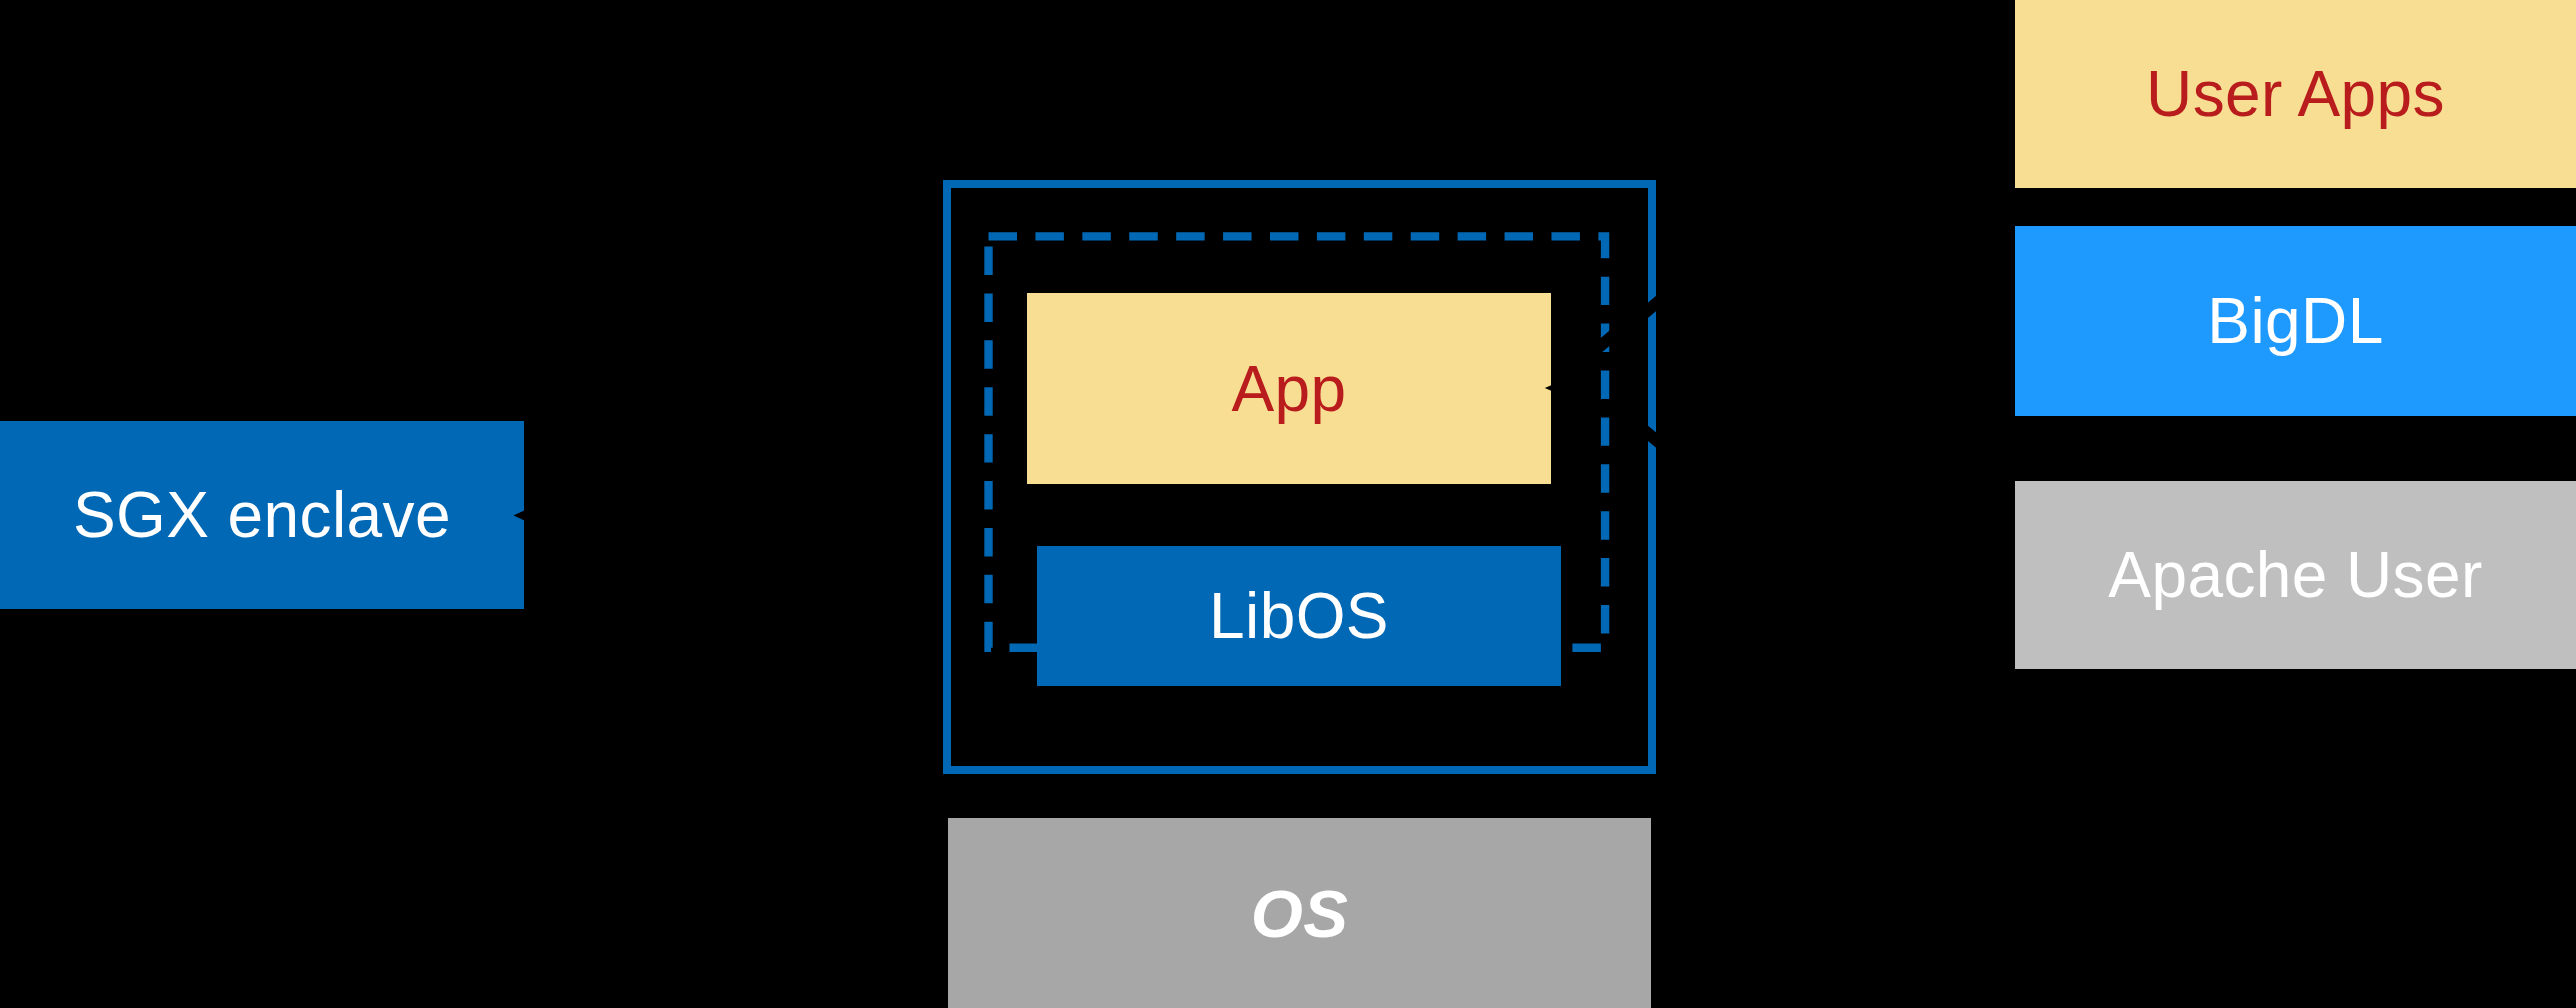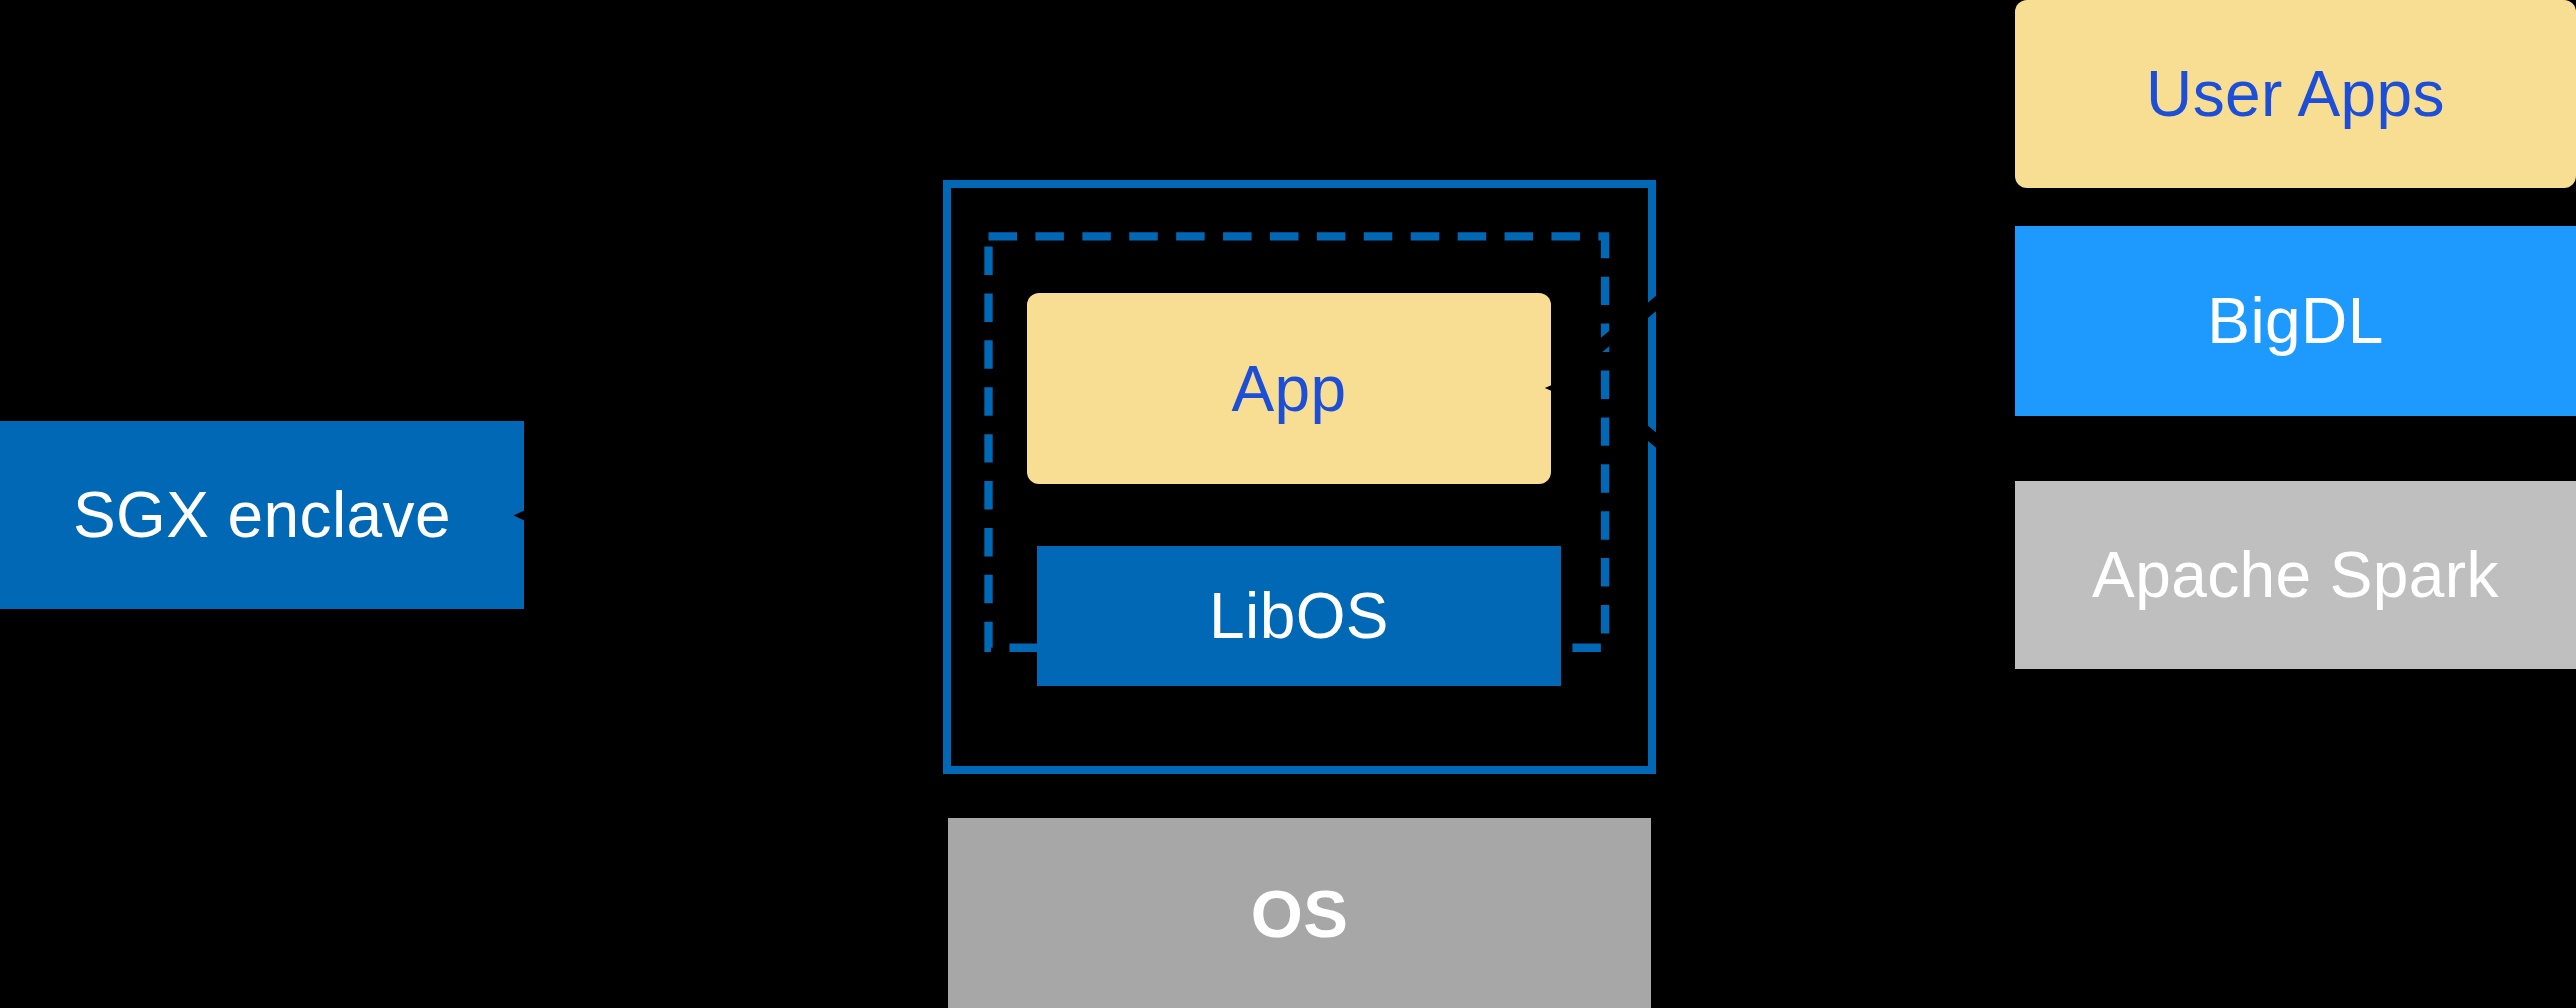--- a/index.html
+++ b/index.html
@@ -14,37 +14,37 @@
   .box {
     position: absolute;
     display: flex;
     align-items: center;
     justify-content: center;
     font-size: 64px;
     line-height: 1;
     letter-spacing: 0.4px;
   }
   .txt-white { color: #ffffff; }
-  .txt-black { color: #1d4ed8; border-radius: 12px; }
+  .txt-black { color: #b91c1c; }
 
   
   .sgx { left: 0; top: 421px; width: 524px; height: 188px; background: var(--intel_blue); }
 
   
   .outer-box {
     position: absolute;
     left: 943px; top: 180px;
     width: 697px; height: 578px;          
     border: 8.4px solid var(--intel_blue);
     background: transparent;
   }
   .app   { left: 1027px; top: 293px; width: 524px; height: 191px; background: var(--yellow); justify-content: center; }
   .libos { left: 1037px; top: 546px; width: 524px; height: 140px; background: var(--intel_blue); }
   .os    { left: 948px; top: 818px; width: 703px; height: 190px; background: var(--gray_mid);
-           font-weight: bold; font-size: 67px; }
+           font-weight: bold; font-size: 67px; font-style: italic; }
 
   
   .user-apps { left: 2015px; top: 0;     width: 561px; height: 188px; background: var(--yellow); }
   .bigdl     { left: 2015px; top: 226px; width: 561px; height: 190px; background: var(--bright_blue); text-align: center; }
   .spark     { left: 2015px; top: 481px; width: 561px; height: 188px; background: var(--gray_light); }
 
   .overlay {
     position: absolute;
     left: 0; top: 0;
     width: 2576px; height: 1009px;
@@ -78,21 +78,21 @@
     <span>OS</span>
   </div>
 
   <div class="box user-apps txt-black">
     <span>User Apps</span>
   </div>
   <div class="box bigdl txt-white">
     <span>BigDL</span>
   </div>
   <div class="box spark txt-white">
-    <span>Apache Spark</span>
+    <span>Apache User</span>
   </div>
 
   <svg class="overlay" viewBox="0 0 3075 1204">
 
     <polygon class="arrow-mark" points="613,615 641,602 641,628"></polygon>
 
     <polygon class="arrow-mark" points="1844,463 1877,449 1877,477"></polygon>
 
     <rect class="arrow-mark" x="1949" y="359" width="46" height="14" transform="rotate(-40 1972 366)"></rect>
 

